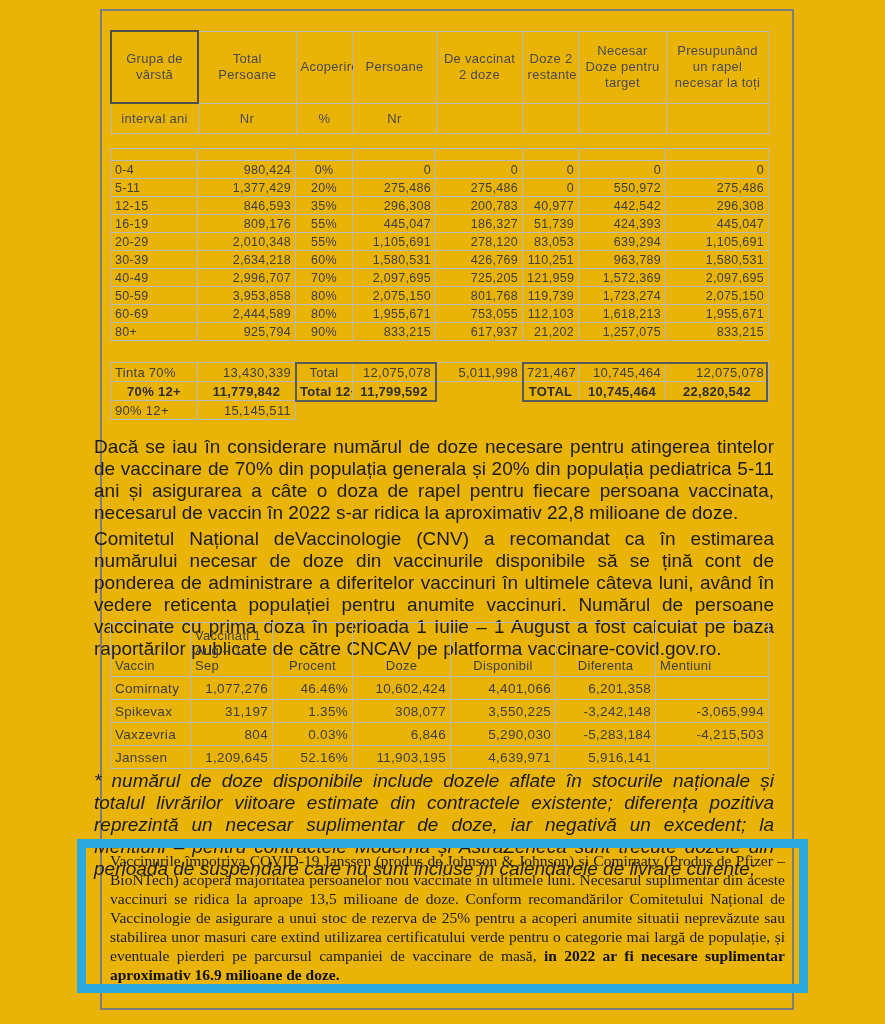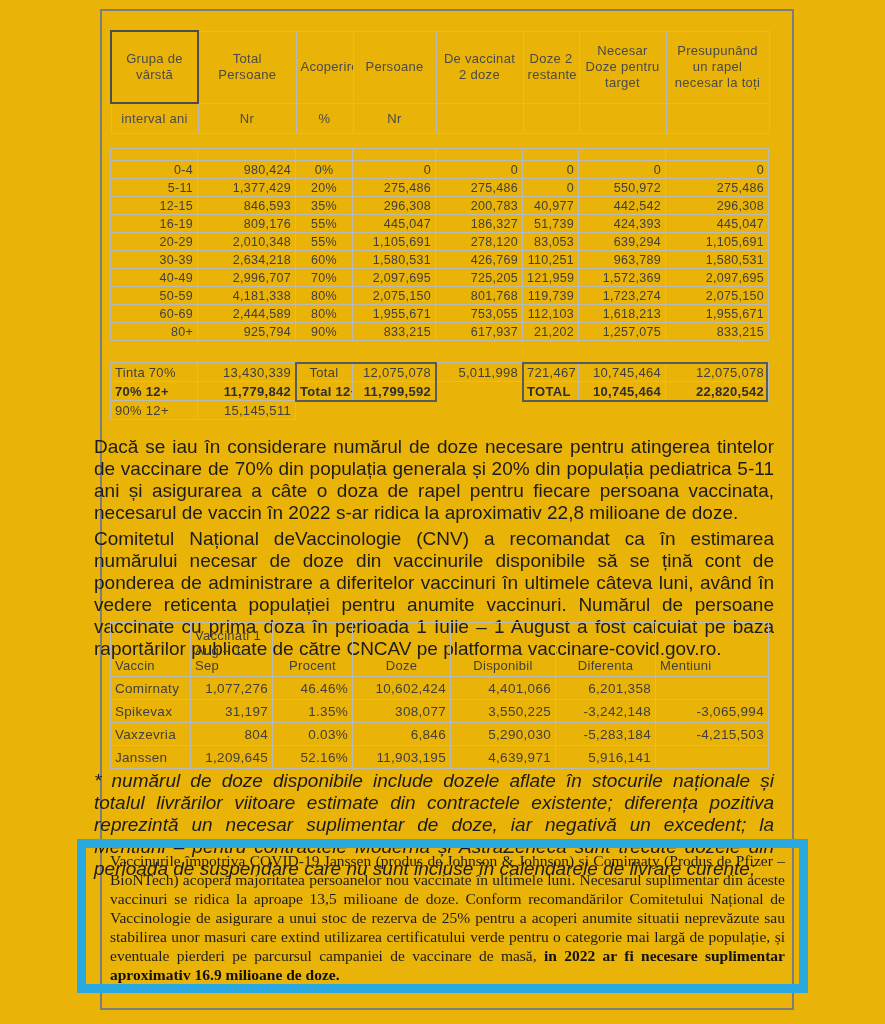--- a/index.html
+++ b/index.html
@@ -13,31 +13,31 @@
      overflow:hidden;white-space:nowrap;color:#3f3f3f;}
   
   .t1h{left:110px;top:30px;width:658px;}
   .t1h td{text-align:center;vertical-align:middle;font-size:13px;color:#4a4a4a;}
   .t1h tr.h1{height:72px;} .t1h tr.h1 td{white-space:normal;line-height:16px;}
   .t1h tr.h2{height:30px;}
   .t1h td.gv{border:2px solid #4d4d4d;}
   
   .t1d{left:110px;top:148px;width:658px;border:1px solid #8f8f8f;}
   .t1d tr{height:18px;} .t1d tr.sp{height:12px;}
-  .t1d td:nth-child(1){text-align:right;}
+  .t1d td:nth-child(1){text-align:left;}
   .t1d td:nth-child(3){text-align:center;}
   .t1d td:nth-child(2),.t1d td:nth-child(n+4){text-align:right;}
   
   .t1s{left:110px;top:362px;width:658px;padding-left:27px;}
   .t1s tr{height:19px;}
   .t1s td{font-size:13px;}
   .t1s td:nth-child(1){text-align:left;}
   .t1s td:nth-child(3){text-align:center;}
   .t1s td:nth-child(2),.t1s td:nth-child(n+4){text-align:right;}
-  .t1s tr.b td{font-weight:bold;color:#2e2e2e;}
+  .t1s tr.b td{font-weight:bold;color:#2e2e2e;text-align:center;}
   .t1s td.nb{border:none;}
   .t1s td.al{text-align:left;}
   .outline{position:absolute;border:2px solid #5a5a5a;box-sizing:border-box;pointer-events:none;}
   
   .t2{left:110px;top:622px;width:658px;}
   .t2 tr{height:23px;}
   .t2 td{font-size:13.5px;}
   .t2 td:nth-child(1){text-align:left;}
   .t2 td:nth-child(n+2){text-align:right;}
   .t2 tr.hd{height:54px;}
@@ -186,21 +186,21 @@
           <td>2,996,707</td>
           <td>70%</td>
           <td>2,097,695</td>
           <td>725,205</td>
           <td>121,959</td>
           <td>1,572,369</td>
           <td>2,097,695</td>
         </tr>
         <tr>
           <td>50-59</td>
-          <td>4,181,338</td>
+          <td>3,953,858</td>
           <td>80%</td>
           <td>2,075,150</td>
           <td>801,768</td>
           <td>119,739</td>
           <td>1,723,274</td>
           <td>2,075,150</td>
         </tr>
         <tr>
           <td>60-69</td>
           <td>2,444,589</td>

